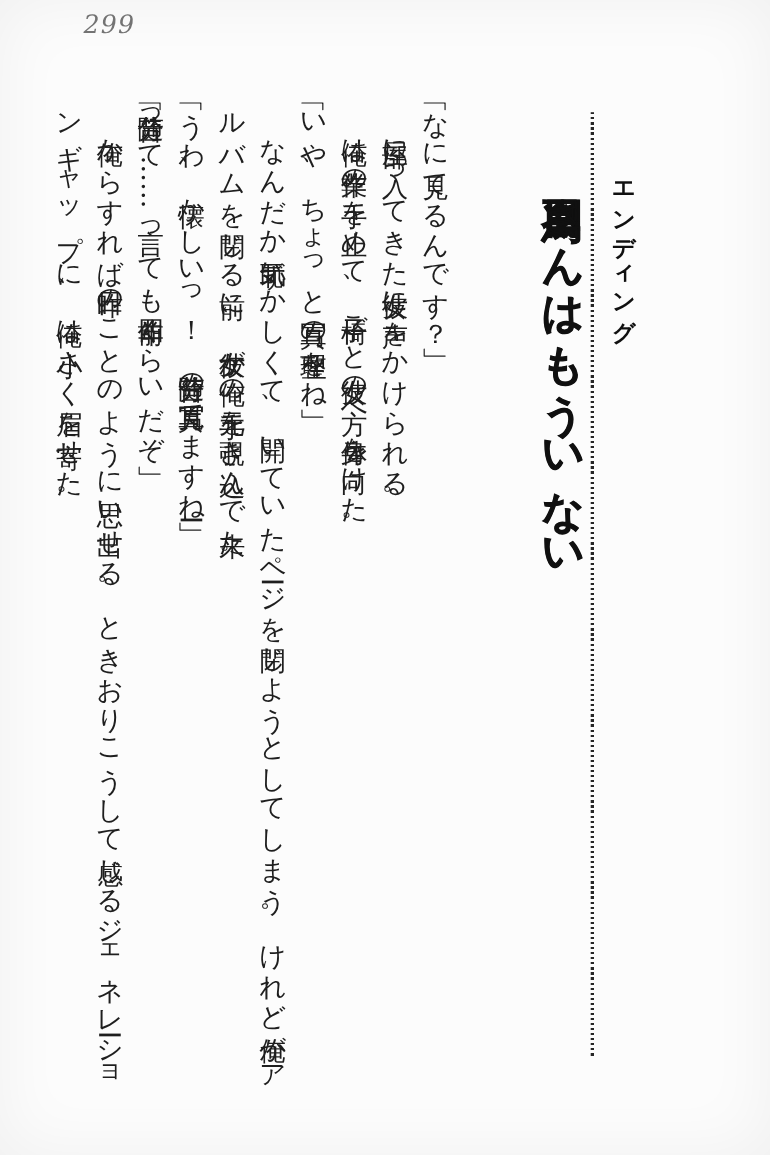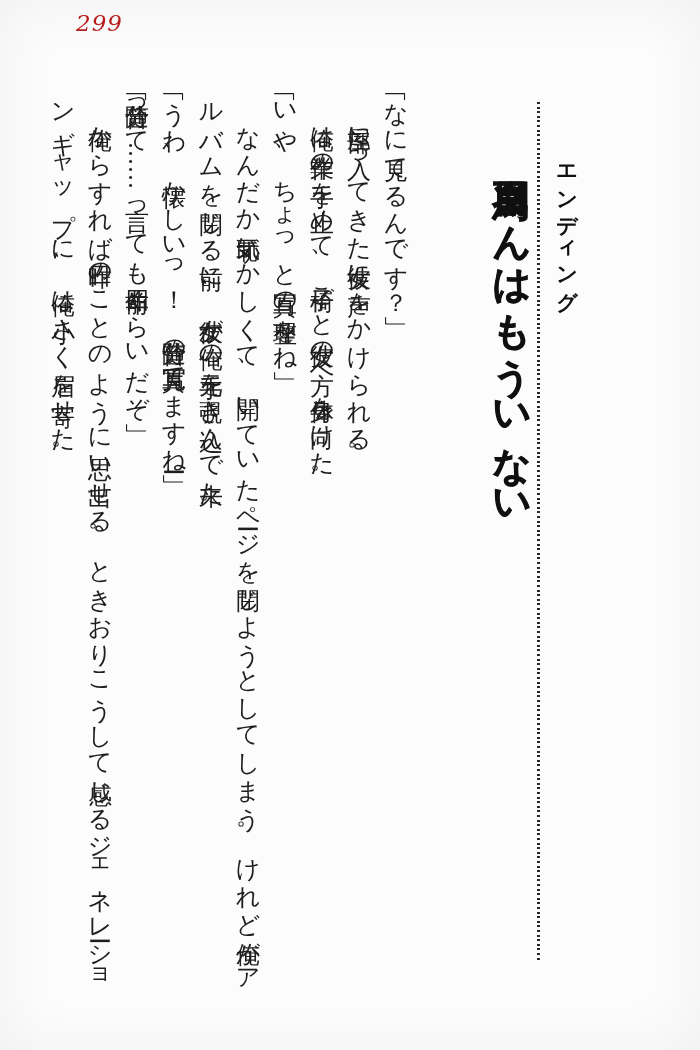--- a/index.html
+++ b/index.html
@@ -21,21 +21,21 @@
     box-shadow: inset 0 0 60px rgba(0,0,0,0.05);
   }
   
   .page-number{
     position:absolute;
     left:76px; top:10px;
     font-family:"DejaVu Serif", serif;
     font-style:italic;
     font-size:23px;
     letter-spacing:1px;
-    color:#b91c1c;
+    color:#737373;
   }
   
   .chapter-label{
     position:absolute;
     left:553px; top:152px;
     writing-mode:vertical-rl;
     text-orientation:mixed;
     font-family:"DejaVu Sans", sans-serif;
     font-weight:700;
     font-size:21px;

